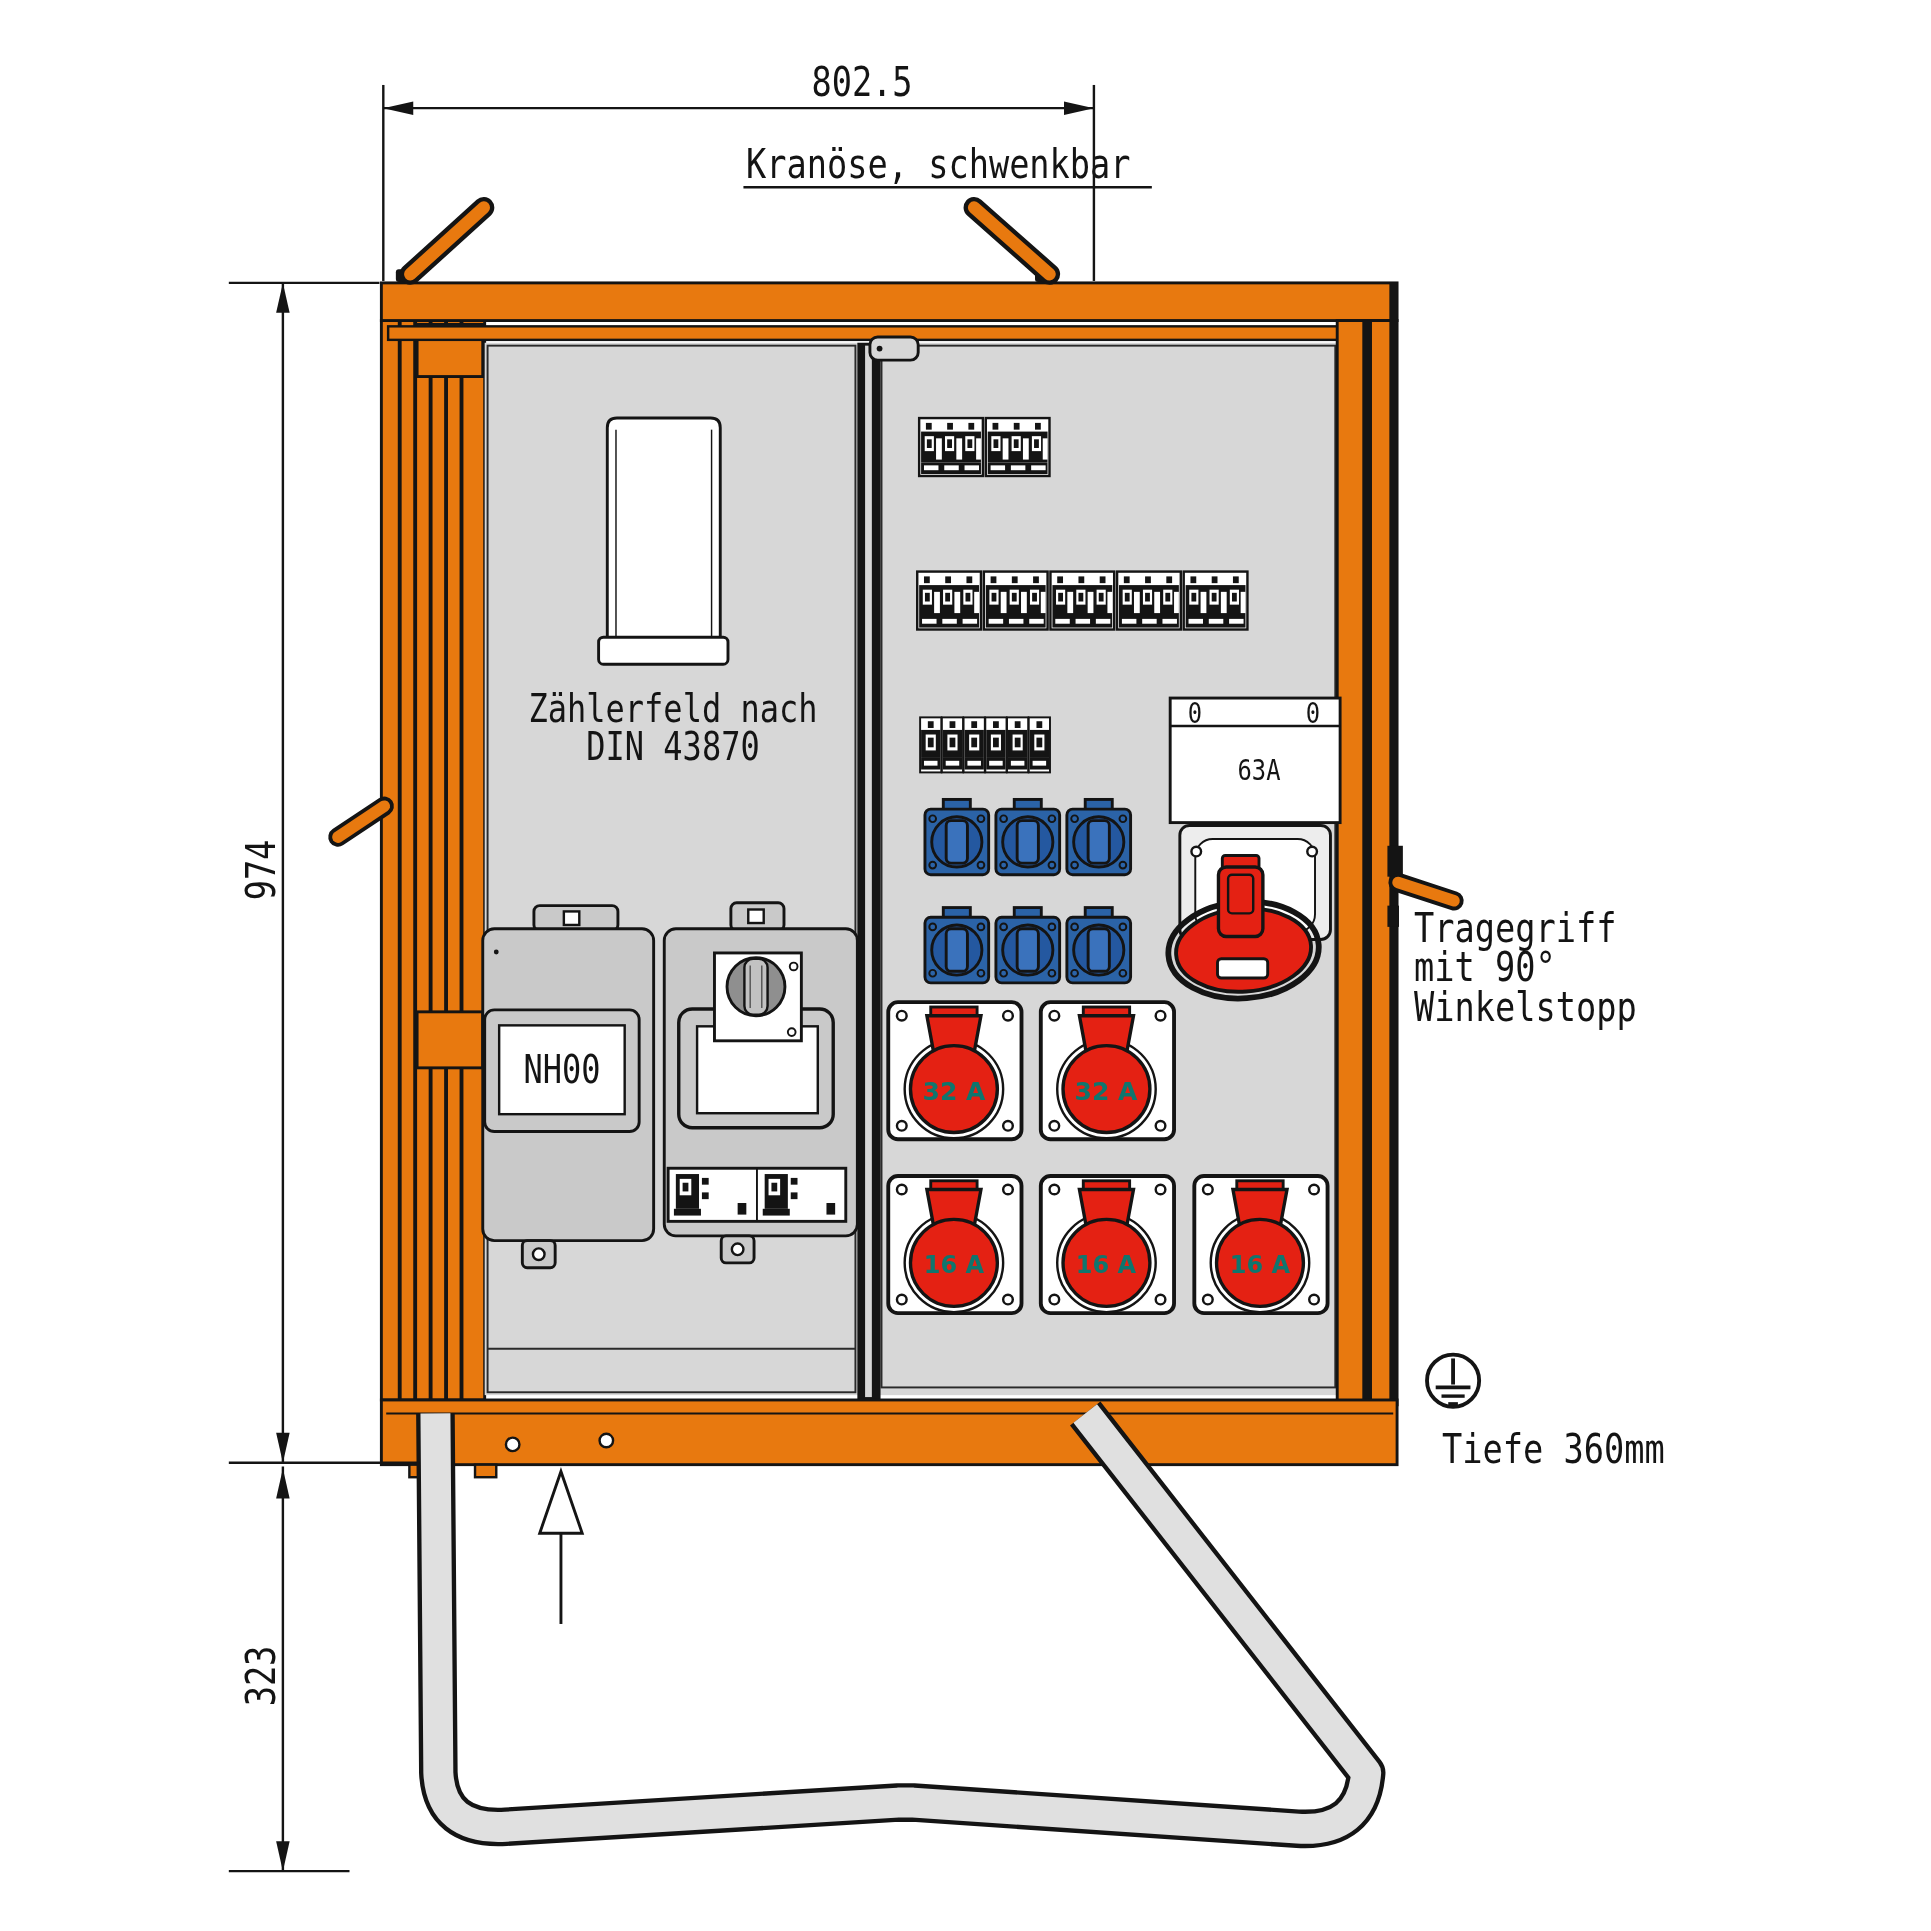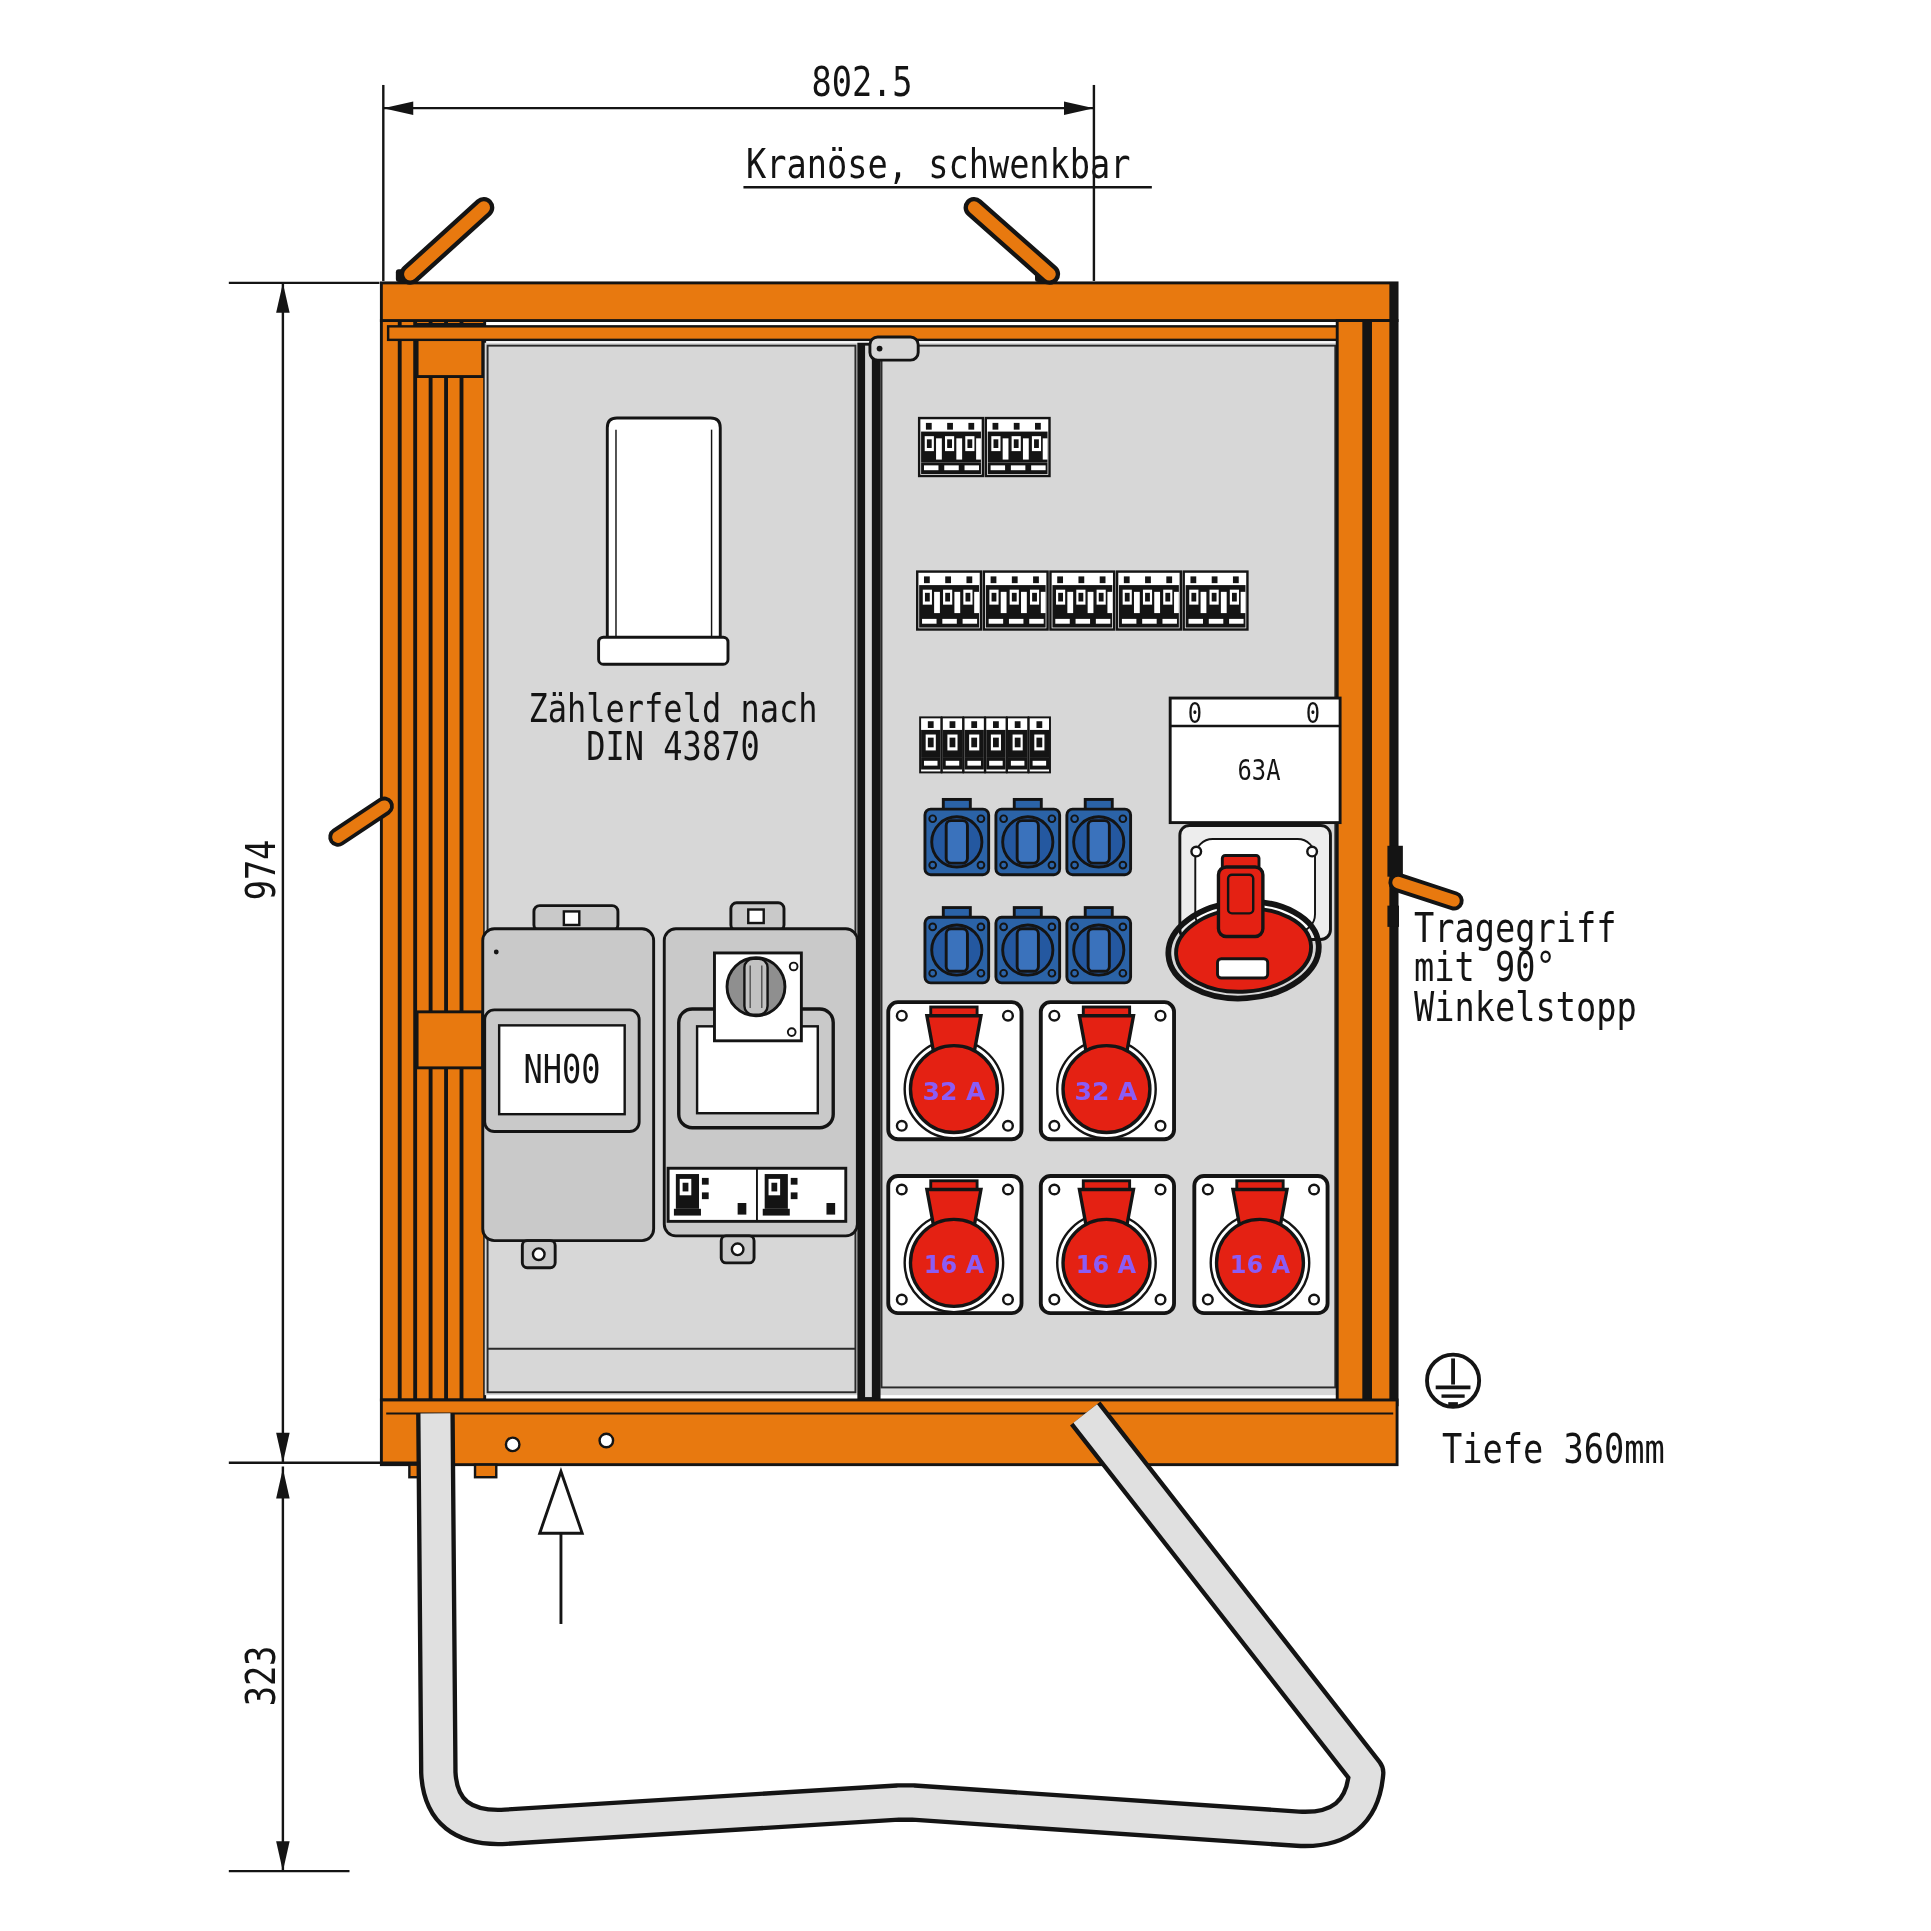--- a/index.html
+++ b/index.html
@@ -7,21 +7,21 @@
   .canvas svg{position:absolute;left:0;top:0;}
   .t{position:absolute;font-family:"DejaVu Sans Mono","Liberation Mono",monospace;color:#141414;white-space:nowrap;line-height:1;}
   .ctr{transform:translate(-50%,-50%) scaleX(.82);}
   .lft{transform:translateY(-50%) scaleX(.82);transform-origin:left center;}
   .rot{transform:translate(-50%,-50%) rotate(-90deg) scaleX(.82);}
   .dim{font-size:41px;}
   .note{font-size:41px;}
   .meter{font-size:39px;}
   .nh{font-size:39px;}
   .sw{font-size:29px;}
-  .wlab{position:absolute;font-family:"DejaVu Sans","Liberation Sans",sans-serif;font-weight:bold;color:#8b5cf6;transform:translate(-50%,-50%);white-space:nowrap;line-height:1;}
+  .wlab{position:absolute;font-family:"DejaVu Sans","Liberation Sans",sans-serif;font-weight:bold;color:#0f766e;transform:translate(-50%,-50%);white-space:nowrap;line-height:1;}
 </style>
 </head>
 <body>
 
 <div class="canvas">
 
 <svg width="1931" height="1931" viewBox="0 0 2000 2000">
   <defs>
 
     <g id="breaker3">

